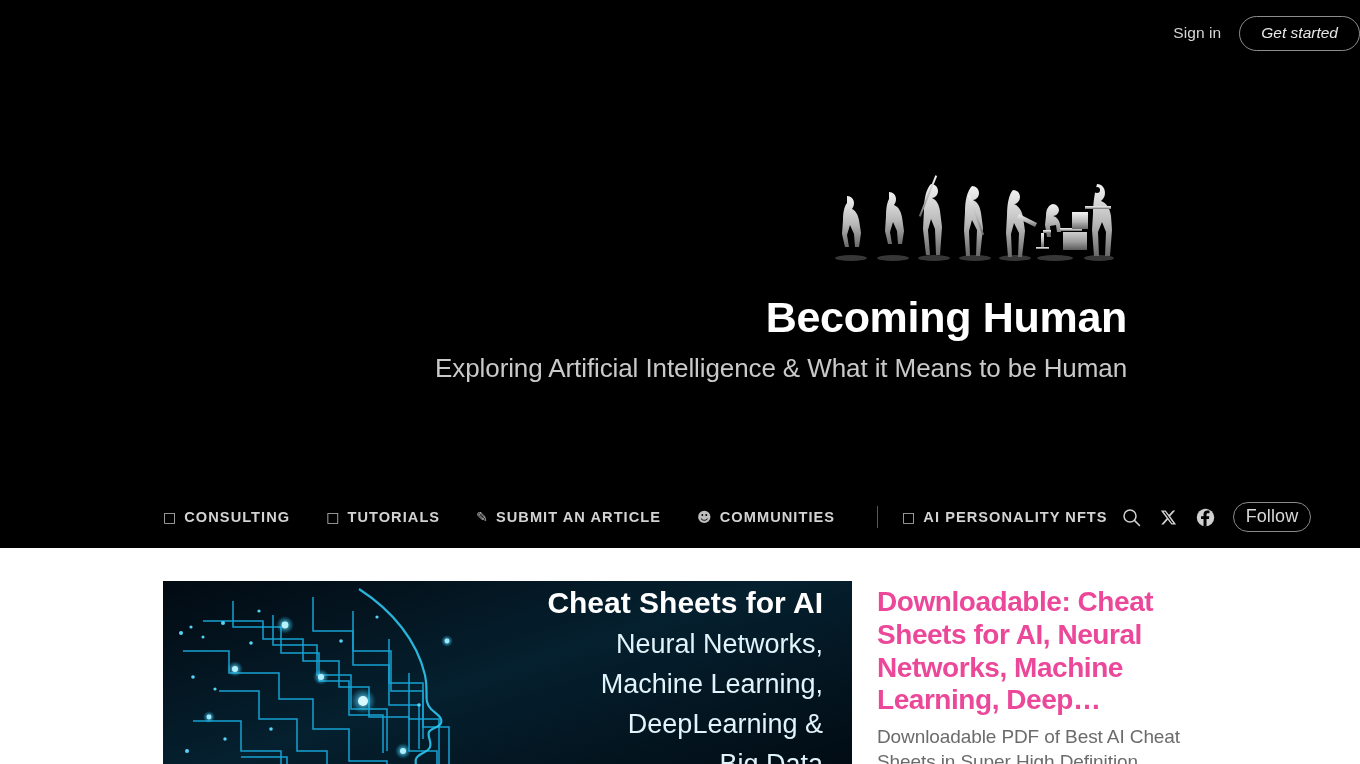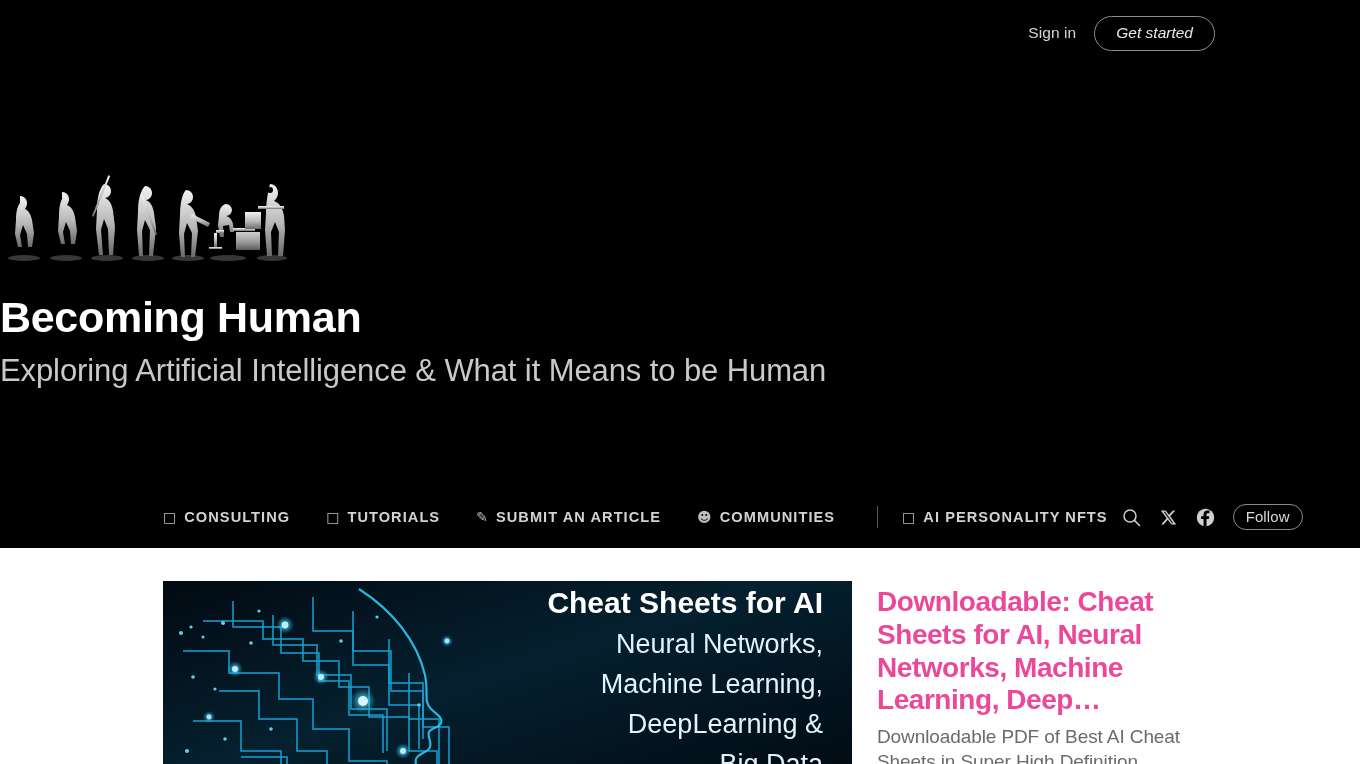--- a/index.html
+++ b/index.html
@@ -16,58 +16,58 @@
   .header {
     position:absolute; left:0; top:0; width:1360px; height:548px;
     background:#000000;
     overflow:hidden;
   }
 
   
   .authbar {
     position:absolute; right:0; top:0; height:66px;
     display:flex; align-items:center; justify-content:flex-end;
-    gap:18px; padding-right:145px;
+    gap:18px; 
   }
   .signin {
     color:#d6d6d6; font-size:15.5px; letter-spacing:.1px;
     background:none; border:none; cursor:pointer;
     font-family:"Liberation Sans", sans-serif;
     white-space:nowrap;
   }
   .getstarted {
     color:#e8e8e8; font-size:15.5px;
     border:1px solid #8d8d8d; border-radius:40px;
     padding:7px 21px 8px; background:transparent; cursor:pointer;
     font-family:"Liberation Sans", sans-serif;
     white-space:nowrap;
     font-style:italic;
   }
 
   
   .brand {
     position:absolute; left:0; top:0; width:1127px;
-    display:flex; flex-direction:column; align-items:flex-start;
+    display:flex; flex-direction:column; align-items:flex-end;
   }
   .logo-wrap {
     margin-top:170px;
     width:300px; height:95px;
     position:relative;
     display:block;
   }
   .logo-wrap svg { display:block; width:300px; height:95px; }
 
   .site-title {
     margin-top:30px;
     font-size:43px; font-weight:bold; color:#ffffff;
     letter-spacing:-0.3px; line-height:1.05;
   }
   .site-tagline {
     margin-top:13px;
-    font-size:31px; color:#c9c9c9; font-weight:400;
+    font-size:26px; color:#c9c9c9; font-weight:400;
     letter-spacing:-0.1px;
   }
 
   
   .navstrip {
     position:absolute; left:0; bottom:0; width:1360px; height:62px;
     display:flex; align-items:center;
     padding-left:163px; padding-right:0;
   }
   .navlinks {
@@ -101,21 +101,21 @@
     display:flex; align-items:center; gap:17px;
     margin-left:14px; flex:0 0 auto;
     padding-right:145px;
   }
   .icon-btn {
     width:20px; height:20px; display:inline-flex;
     align-items:center; justify-content:center; cursor:pointer;
   }
   .icon-btn svg { display:block; }
   .follow-btn {
-    color:#d8d8d8; font-size:15px;
+    color:#d8d8d8; font-size:18px;
     border:1px solid #8a8a8a; border-radius:20px;
     padding:3px 12px 4px; background:transparent; cursor:pointer;
     font-family:"Liberation Sans", sans-serif;
     white-space:nowrap; letter-spacing:.1px;
   }
 
   
   .main {
     position:absolute; left:0; top:548px; width:1184px; height:216px;
     background:#ffffff;

